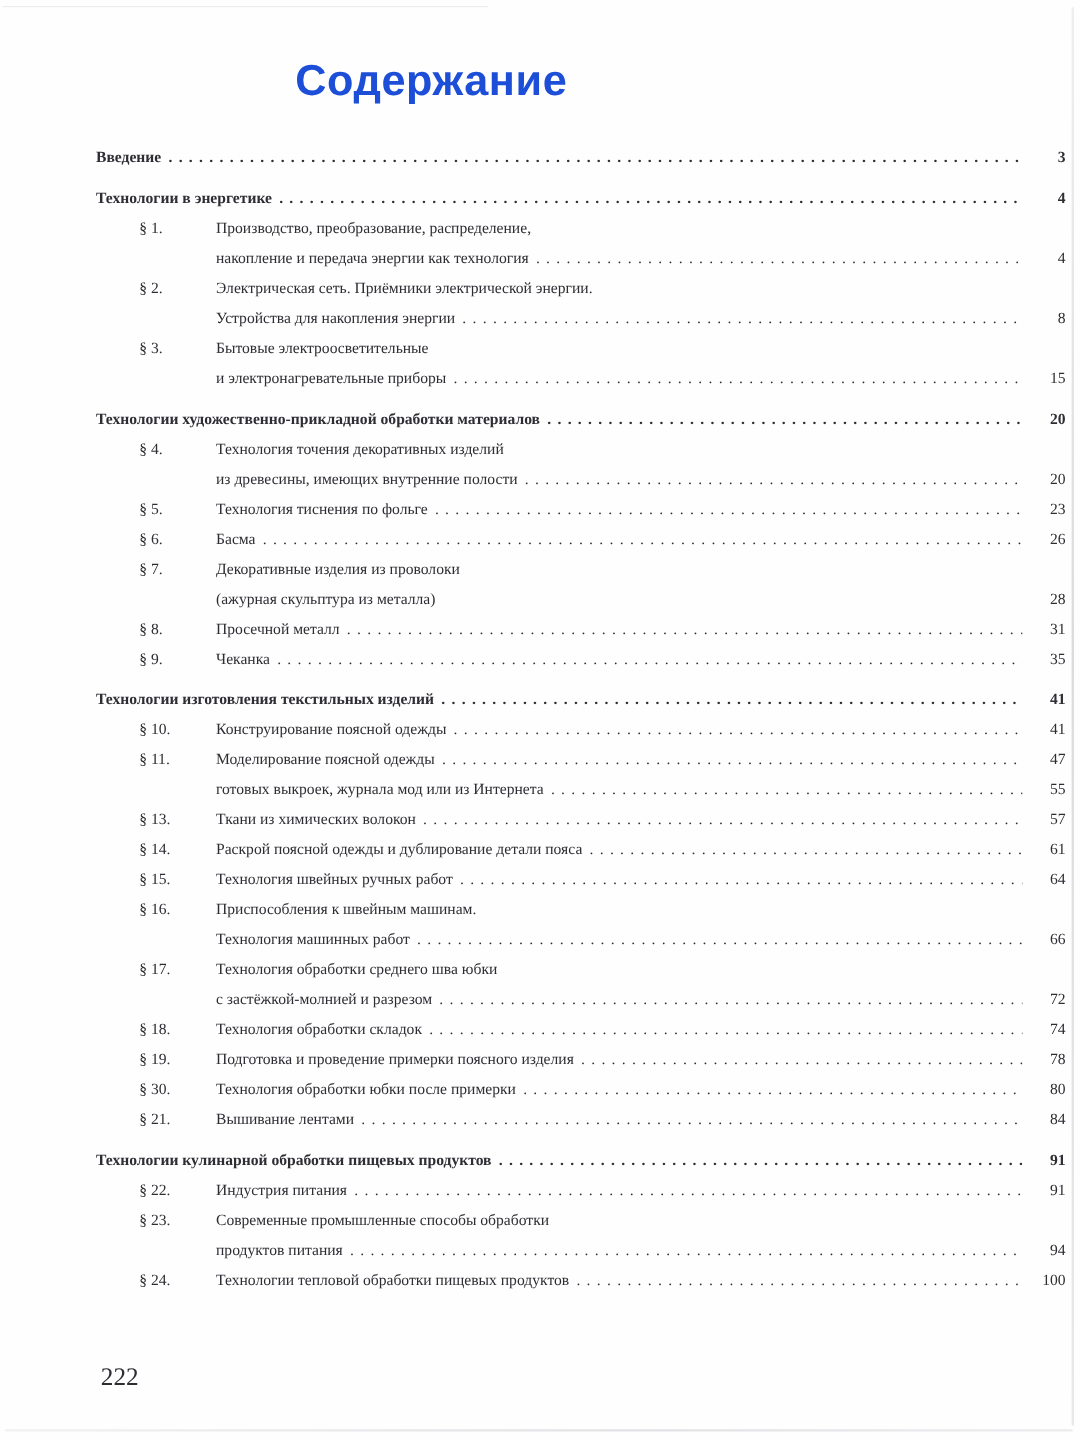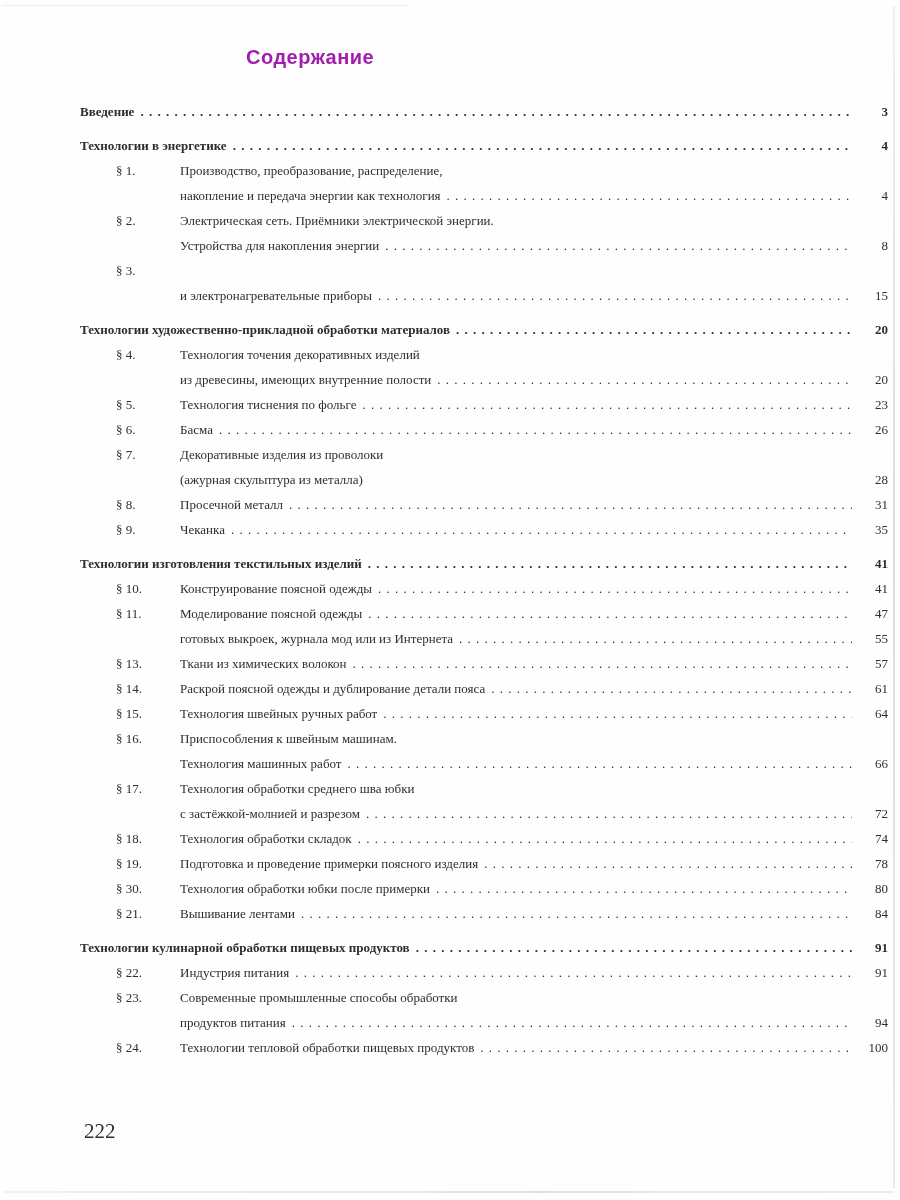--- a/index.html
+++ b/index.html
@@ -40,23 +40,23 @@
   .edge-top {
     position: absolute;
     left: 2px; top: 5px;
     width: 45%;
     height: 1px;
     background: #ededf0;
   }
   .title {
     font-family: "Liberation Sans", sans-serif;
     font-weight: bold;
-    font-size: 20px;
+    font-size: 36px;
     letter-spacing: 0.5px;
-    color: #a21caf;
+    color: #1d4ed8;
     margin: 0 0 30px 166px;
   }
   .toc {
     font-size: 13px;
   }
   .entry.chapter {
     font-weight: bold;
     margin-top: 9px;
   }
   .entry.chapter:first-child {
@@ -95,21 +95,21 @@
     flex: 1 1 auto;
   }
   .pagenum {
     flex: 0 0 auto;
     min-width: 30px;
     text-align: right;
   }
   .footer {
     position: absolute;
     left: 84px;
-    bottom: 56px;
+    bottom: 40px;
     font-size: 21px;
     color: #2e2d33;
   }
 </style>
 </head>
 <body>
 
 <div class="page">
   <div class="edge-top"></div>
   <div class="edge-right"></div>
@@ -150,20 +150,21 @@
         </div>
         <div class="line cont">
           <span class="text">Устройства для накопления энергии</span>
           <span class="leader"></span>
           <span class="pagenum">8</span>
         </div>
       </div>
       <div class="entry section">
         <div class="line">
           <span class="label">§ 3.</span>
+          <span class="text">Бытовые электроосветительные</span>
         </div>
         <div class="line cont">
           <span class="text">и электронагревательные приборы</span>
           <span class="leader"></span>
           <span class="pagenum">15</span>
         </div>
       </div>
       <div class="entry chapter">
         <div class="line">
           <span class="text">Технологии художественно-прикладной обработки материалов</span>

